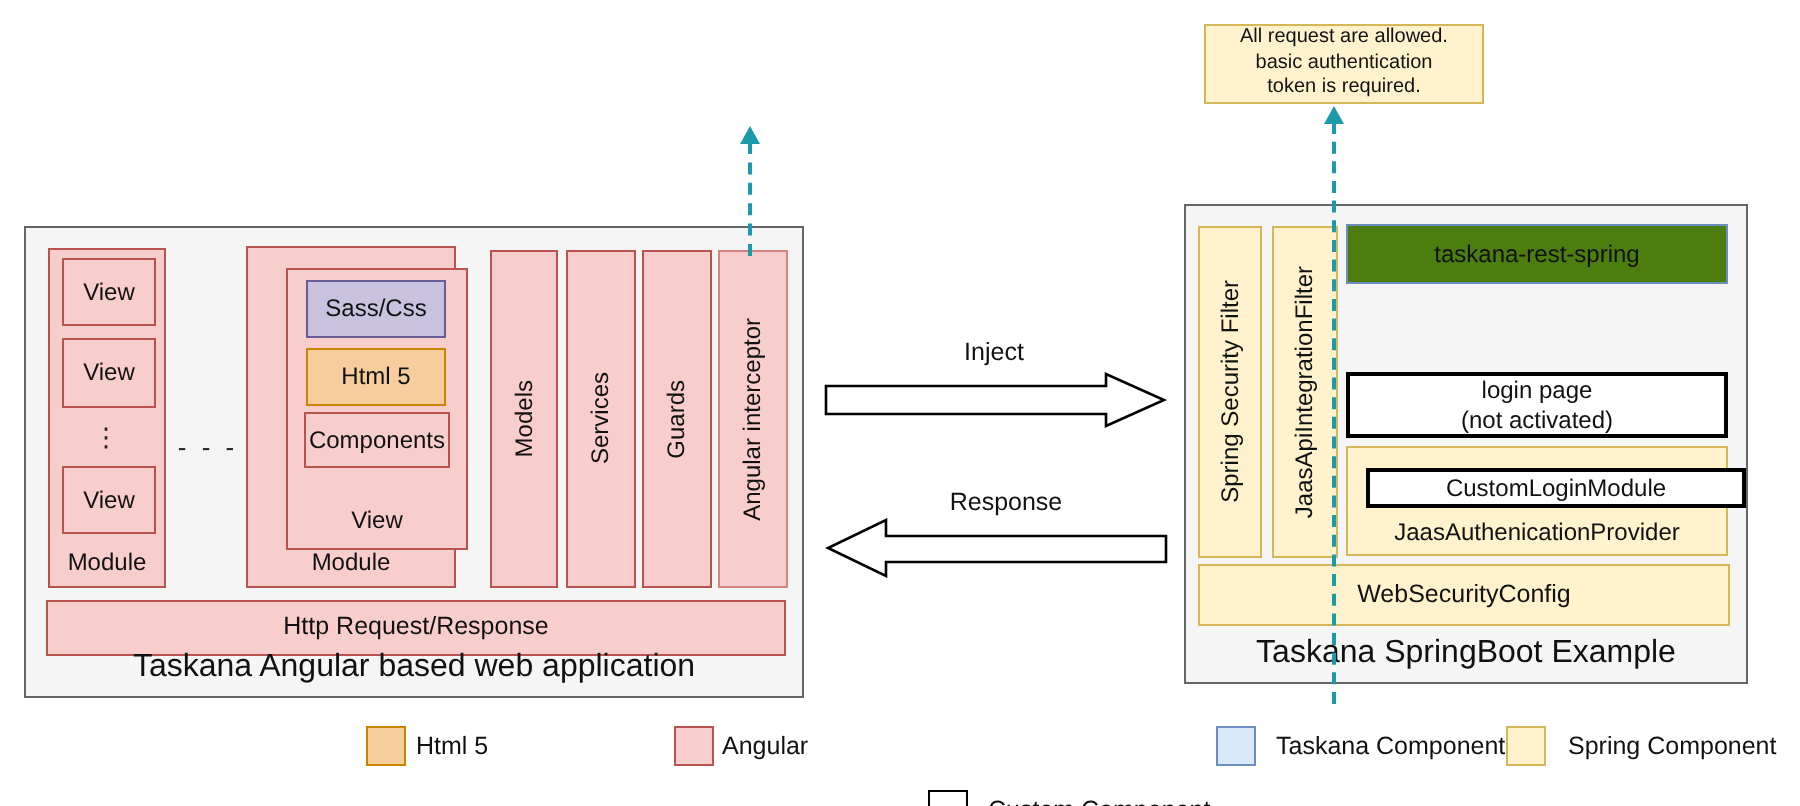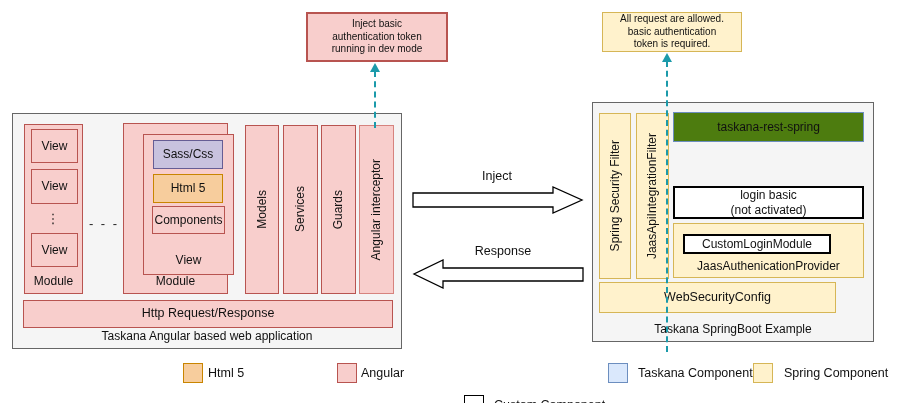--- a/index.html
+++ b/index.html
@@ -16,21 +16,21 @@
   .gray-container { background:#f5f5f5; border:1px solid #666666; }
   .red  { background:#f8cecc; border:1.5px solid #b85450; }
   .red-light { background:#f8cecc; border:1.5px solid #d6837e; }
   .orange { background:#f7cd9d; border:1.5px solid #c98500; }
   .purple { background:#c8c2de; border:1.5px solid #665d94; }
   .yellow { background:#fff2cc; border:1.5px solid #d6b656; }
   .blue { background:#4d7c0f; border:1px solid #6c8ebf; }
   .white-black { background:#ffffff; border:2px solid #000000; }
   .vtext { writing-mode:vertical-rl; transform:rotate(180deg); white-space:nowrap; }
   .container-title {
-    position:absolute; left:0; right:0; bottom:5px; text-align:center; font-size:12px;
+    position:absolute; left:0; right:0; bottom:5px; text-align:center; font-size:16px;
   }
   .note { font-size:10px; padding:2px 12px; }
   .dashed-v { position:absolute; width:0; border-left:2px dashed #1b9aaa; }
   .tri-up {
     position:absolute; width:0; height:0;
     border-left:5px solid transparent; border-right:5px solid transparent;
     border-bottom:9px solid #1b9aaa;
   }
   .dots-v { font-size:13px; color:#222; letter-spacing:0; }
   .dots-h { font-size:13px; color:#222; letter-spacing:2px; }
@@ -95,35 +95,34 @@
     <div class="box yellow" style="left:6px; top:10px; width:32px; height:166px;">
       <span class="vtext">Spring Security Filter</span>
     </div>
     <div class="box yellow" style="left:43px; top:10px; width:33px; height:166px;">
       <span class="vtext">JaasApiIntegrationFilter</span>
     </div>
 
     <div class="box blue" style="left:80px; top:9px; width:191px; height:30px;">taskana-rest-spring</div>
 
     <div class="box white-black" style="left:80px; top:83px; width:191px; height:33px; flex-direction:column;">
-      <span>login basic</span>
+      <span>login page</span>
       <span>(not activated)</span>
     </div>
 
     <div class="abs yellow" style="left:80px; top:120px; width:191px; height:55px;">
-      <div class="box white-black" style="left:9px; top:10px; width:148px; height:20px;">CustomLoginModule</div>
+      <div class="box white-black" style="left:9px; top:10px; width:190px; height:20px;">CustomLoginModule</div>
       <div class="container-title" style="font-size:12px; bottom:4px;">JaasAuthenicationProvider</div>
     </div>
 
-    <div class="box yellow" style="left:6px; top:179px; width:237px; height:31px; font-size:12.5px;">WebSecurityConfig</div>
+    <div class="box yellow" style="left:6px; top:179px; width:266px; height:31px; font-size:12.5px;">WebSecurityConfig</div>
 
     <div class="container-title">Taskana SpringBoot Example</div>
   </div>
 
-  <div class="box red note" style="left:306px; top:12px; width:142px; height:50px; border-width:2px;">Inject basic authentication token running in dev mode</div>
 
   <div class="box yellow note" style="left:602px; top:12px; width:140px; height:40px;">All request are allowed. basic authentication token is required.</div>
 
   <div class="tri-up" style="left:370px; top:63px;"></div>
   <div class="dashed-v" style="left:374px; top:71px; height:57px;"></div>
 
   <div class="tri-up" style="left:662px; top:53px;"></div>
   <div class="dashed-v" style="left:666px; top:61px; height:291px;"></div>
 
   <div class="arrow-label" style="left:427px; top:169px; width:140px;">Inject</div>

